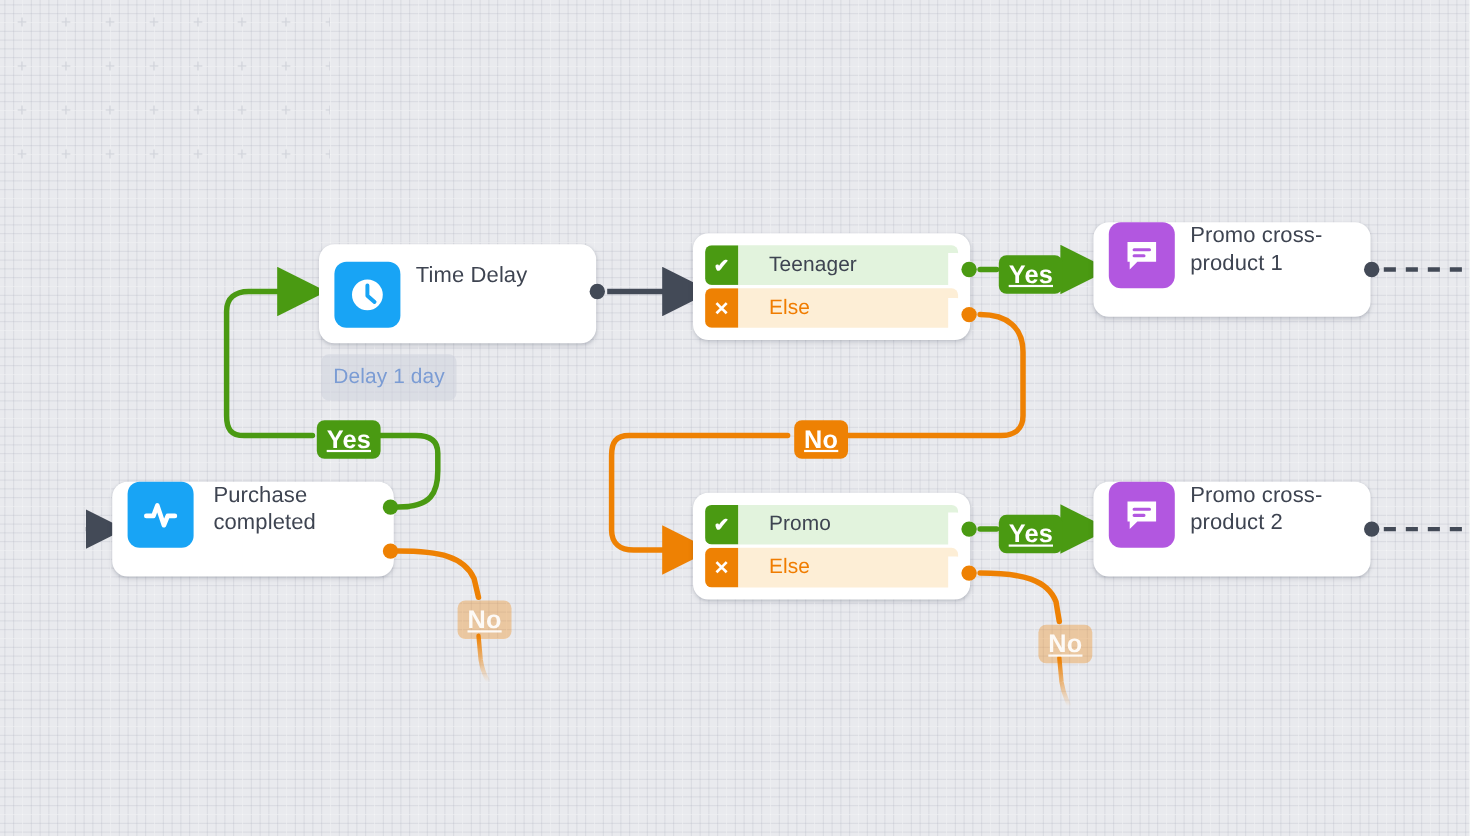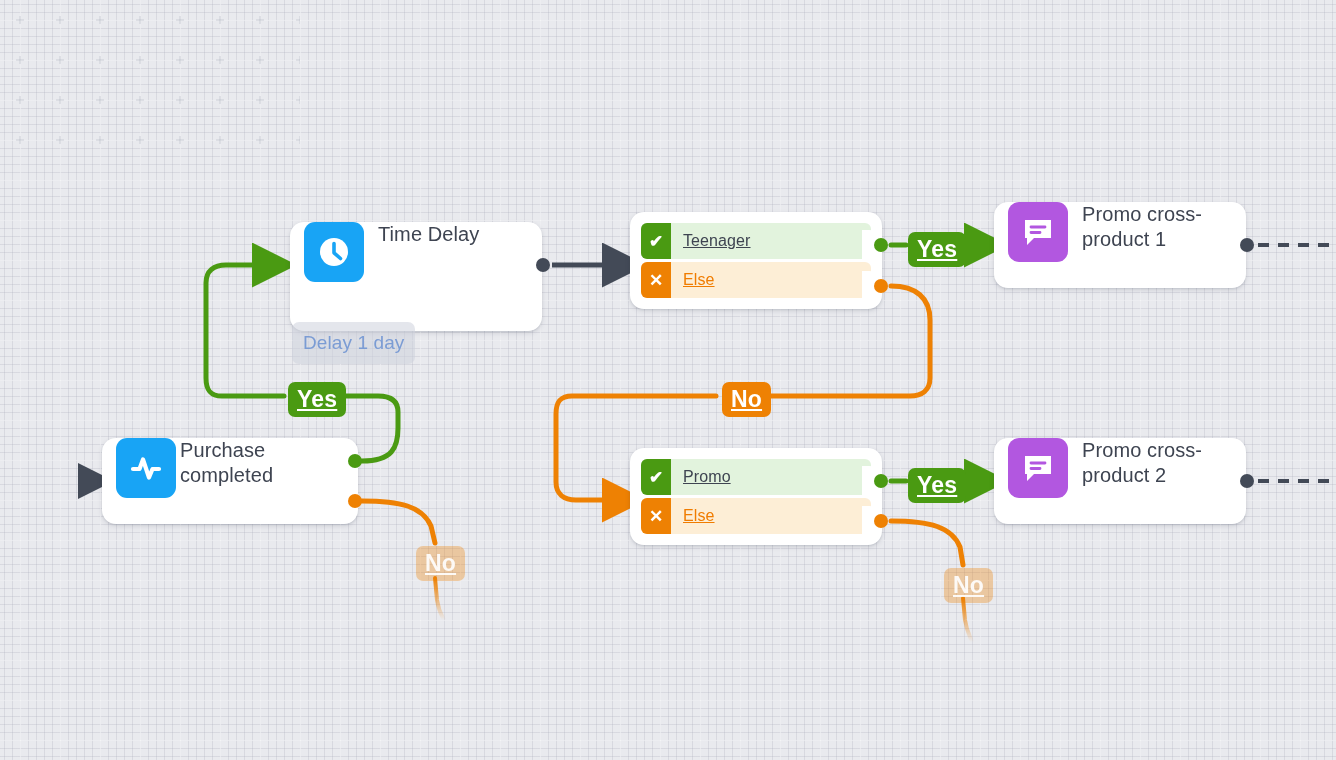--- a/index.html
+++ b/index.html
@@ -99,24 +99,23 @@
     align-items: center;
     justify-content: center;
     color: #ffffff;
     font-size: 17px;
     font-weight: bold;
   }
   .cond-mark.yes { background: #4a9a12; }
   .cond-mark.no  { background: #ee8103; }
 
   .cond-text {
-    padding-left: 12px;
-    font-size: 16px;
+    padding-left: 28px;
+    font-size: 19px;
     letter-spacing: 0.1px;
-    text-decoration: underline;
   }
   .cond-text.yes { color: #3e4451; }
   .cond-text.no  { color: #f07c00; }
 
   
   .port {
     position: absolute;
     width: 14px;
     height: 14px;
     border-radius: 50%;
@@ -274,29 +273,29 @@
       <path d="M1258,481 H1336" stroke="#434a57" stroke-width="4" stroke-dasharray="11 9" fill="none"></path>
     </g>
   </svg>
 
   <div class="node" style="left:102px; top:438px; width:256px; height:86px; padding:0 14px;">
     <div class="node-icon blue">
       <svg width="38" height="38" viewBox="0 0 38 38">
         <path d="M6 20 H12.5 L16 10.5 L22 28.5 L25.5 20 H32" stroke="#ffffff" stroke-width="4.2" fill="none" stroke-linecap="round" stroke-linejoin="round"></path>
       </svg>
     </div>
-    <div class="node-label" style="margin-left:4px;">Purchase
+    <div class="node-label" style="margin-left:18px;">Purchase
 completed</div>
   </div>
   <div class="notch" style="left:338px; top:446px;"></div>
   <div class="notch" style="left:338px; top:486px;"></div>
   <div class="port green" style="left:348px; top:454px;"></div>
   <div class="port orange" style="left:348px; top:494px;"></div>
 
-  <div class="node" style="left:290px; top:222px; width:252px; height:109px; padding:0 14px;">
+  <div class="node" style="left:290px; top:222px; width:252px; height:90px; padding:16px 14px;">
     <div class="node-icon blue">
       <svg width="40" height="40" viewBox="0 0 40 40">
         <circle cx="20" cy="20" r="14" fill="#ffffff"></circle>
         <path d="M20 11.5 V20.8 L26.5 26.5" stroke="#18a4f5" stroke-width="3.6" fill="none" stroke-linecap="round" stroke-linejoin="round"></path>
       </svg>
     </div>
     <div class="node-label" style="margin-left:14px;">Time Delay</div>
   </div>
   <div class="notch" style="left:522px; top:250px;"></div>
   <div class="port dark" style="left:536px; top:258px;"></div>

